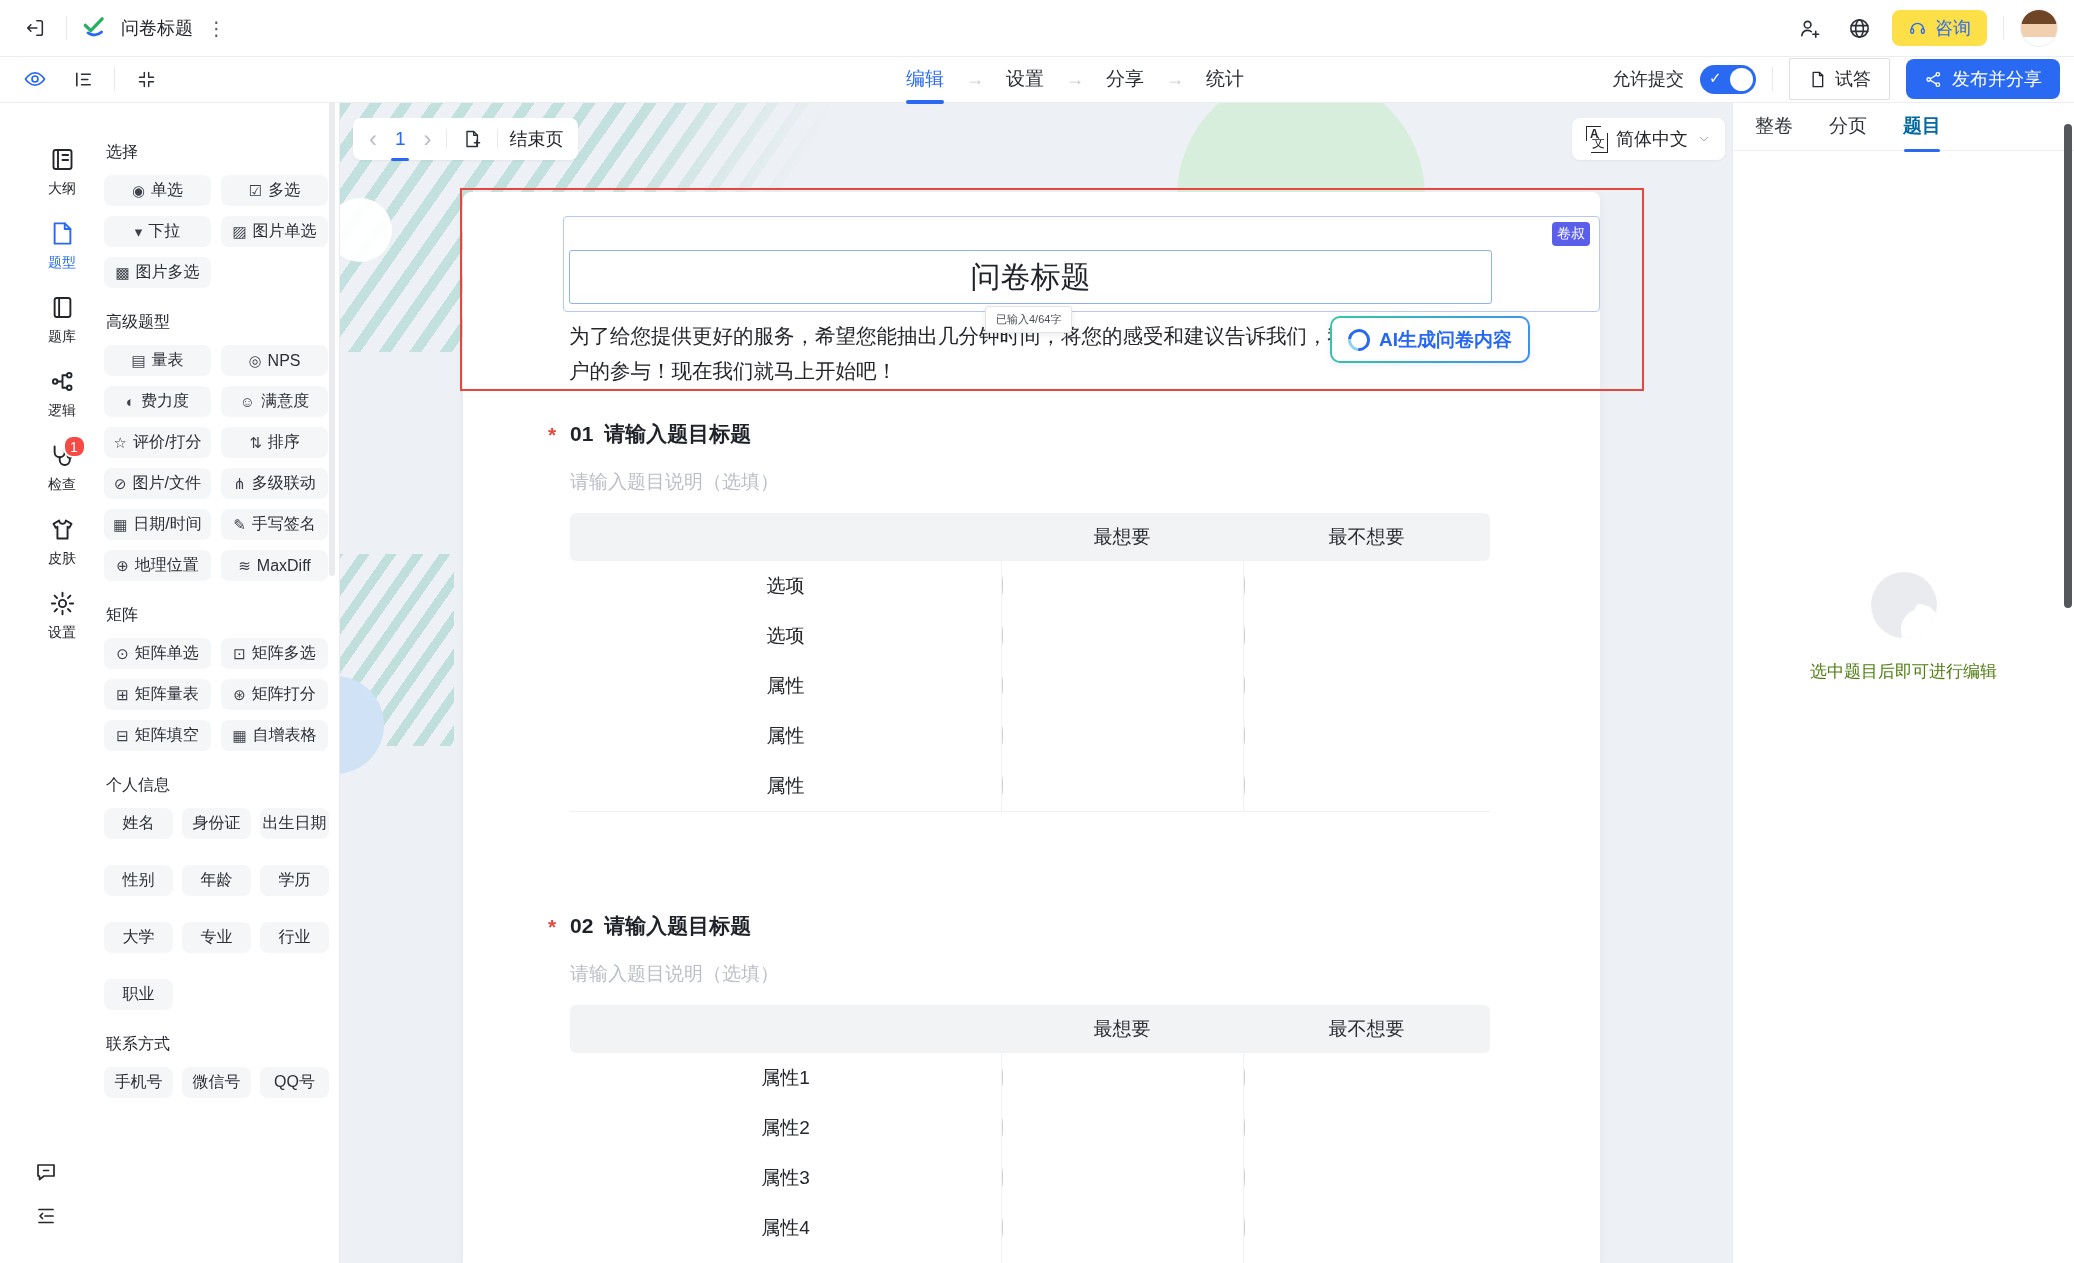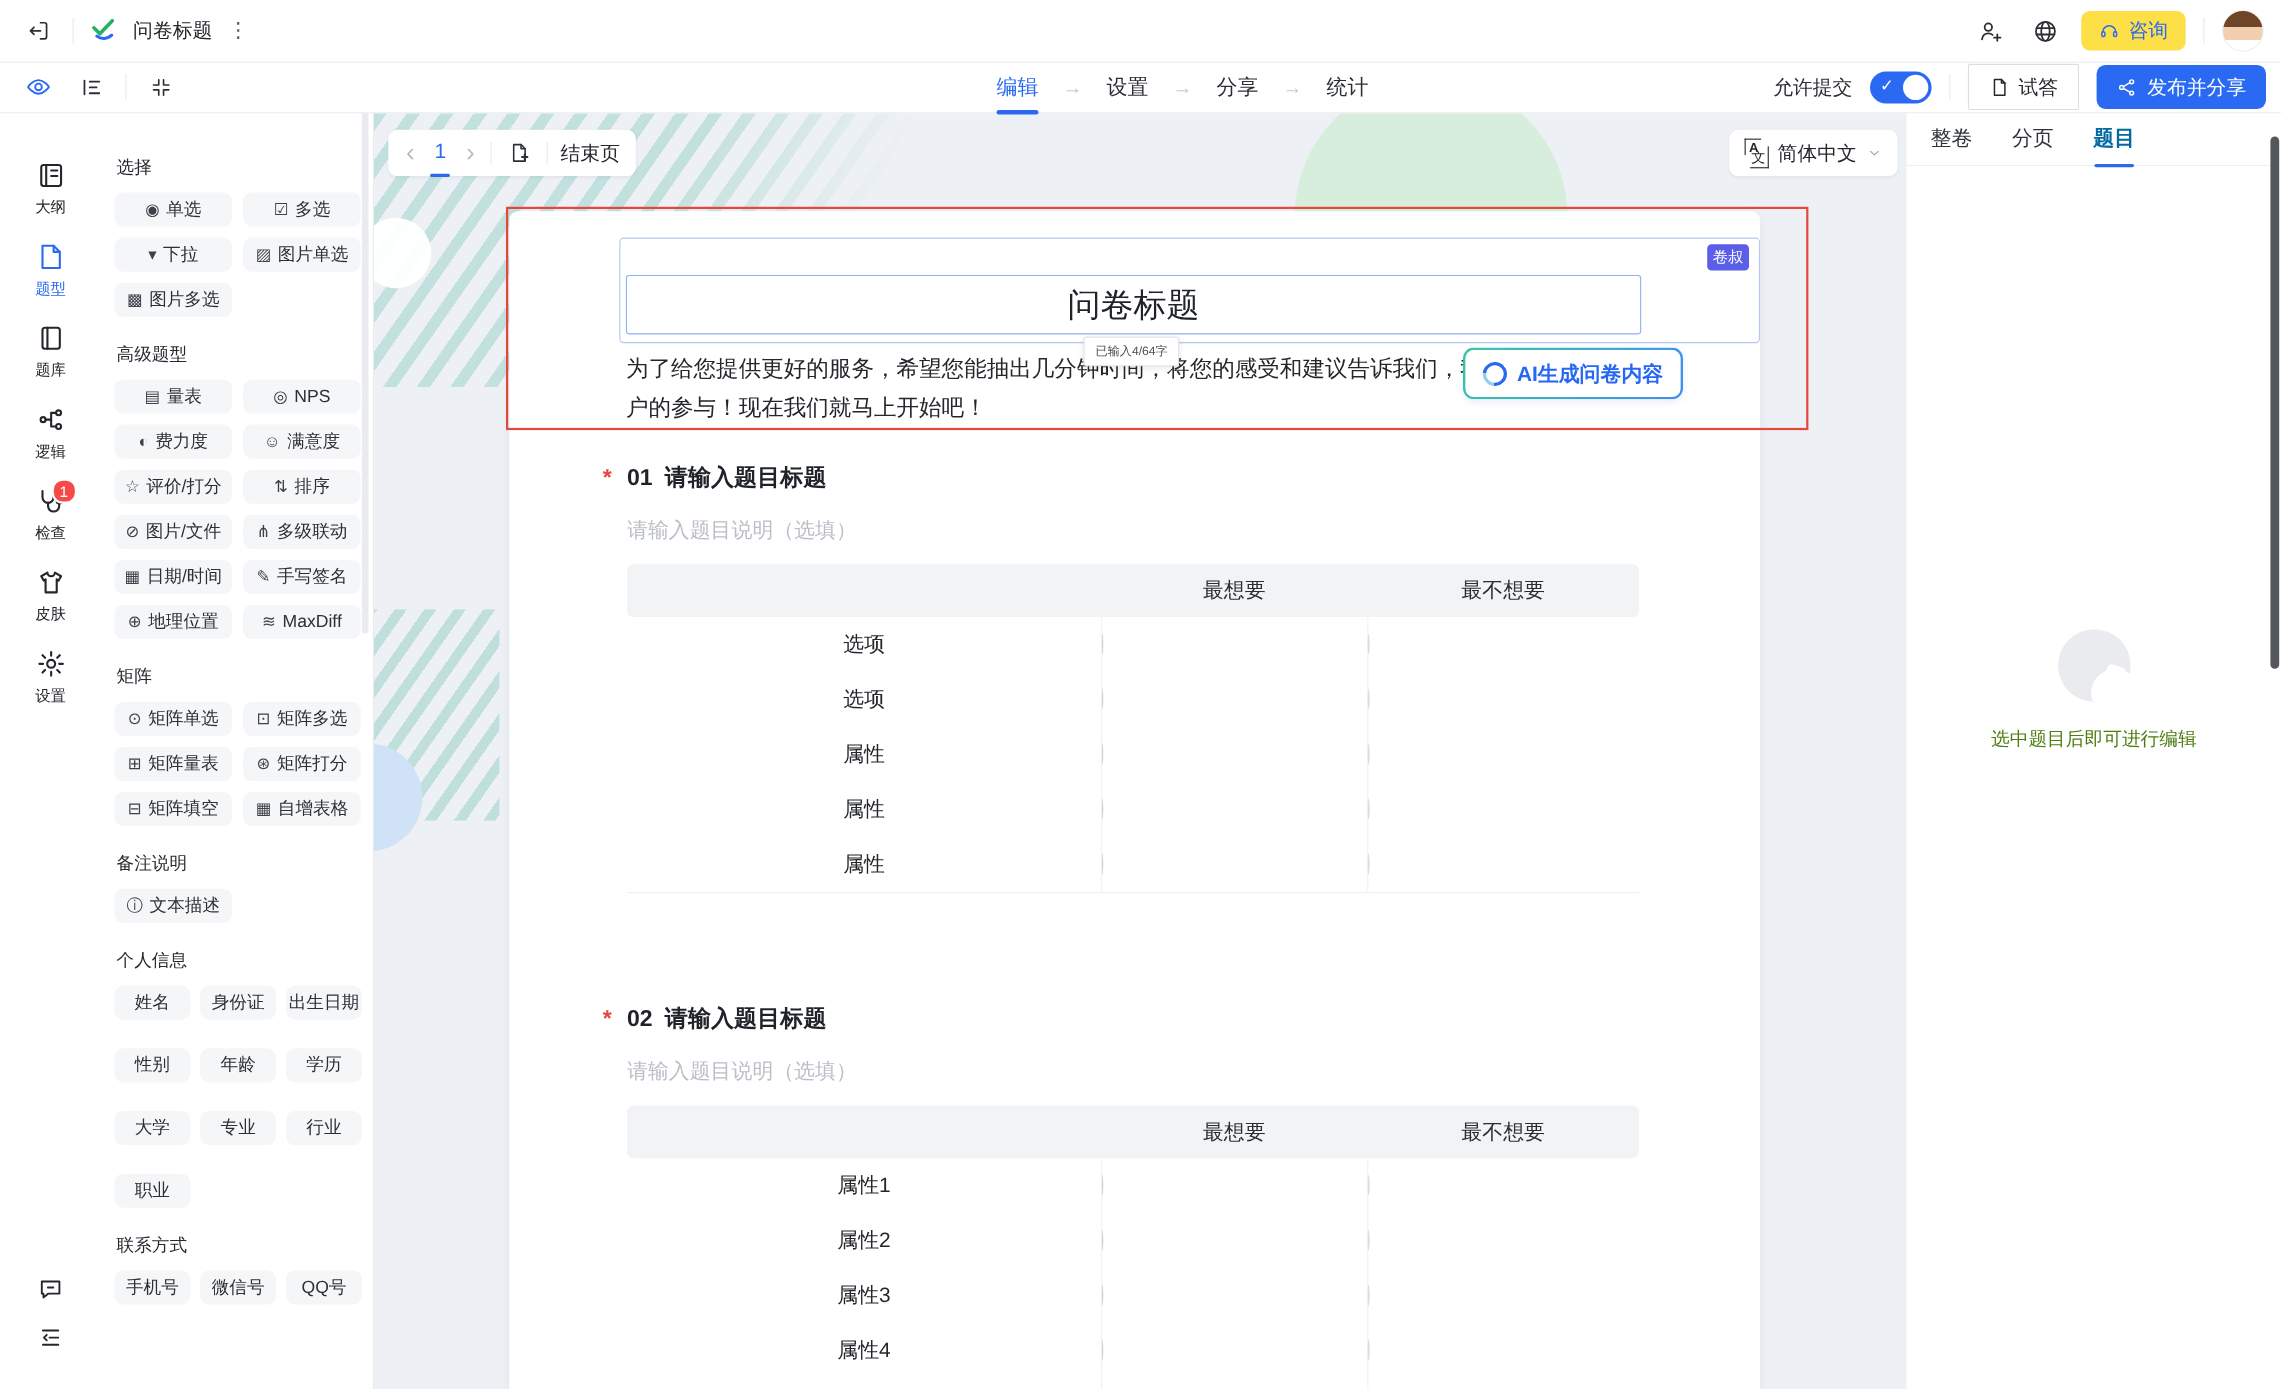--- a/index.html
+++ b/index.html
@@ -41,21 +41,21 @@
   .toggle .tick{position:absolute;left:9px;top:4px;color:#fff;font-size:15px;}
   .toggle .knob{position:absolute;right:3px;top:3px;width:23px;height:23px;border-radius:50%;background:#fff;}
   .btn-ghost{display:flex;align-items:center;gap:8px;height:40px;padding:0 18px;border:1px solid #dcdee3;
              border-radius:2px;background:#fff;font-size:18px;color:#23262b;cursor:pointer;}
   .btn-primary{display:flex;align-items:center;gap:9px;height:40px;padding:0 18px;border-radius:8px;
              background:#2a6af2;color:#fff;font-size:18px;cursor:pointer;}
 
   
   .rail{position:absolute;left:0;top:102px;width:92px;bottom:0;background:#fff;z-index:30;
         border-right:1px solid #f1f2f4;}
-  .rail-item{position:absolute;left:0;width:92px;display:flex;flex-direction:column;align-items:center;
+  .rail-item{position:absolute;left:16px;width:92px;display:flex;flex-direction:column;align-items:center;
              gap:7px;cursor:pointer;color:#23262b;text-align:center;}
   .rail-item .ri{position:relative;width:27px;height:27px;}
   .rail-item span{font-size:14px;}
   .rail-item.active{color:#2a6af2;}
   .rail-badge{position:absolute;right:-10px;top:-7px;min-width:19px;height:19px;border-radius:10px;
               background:#f54a45;color:#fff;font-size:12px;display:flex;align-items:center;
               justify-content:center;border:2px solid #fff;}
   .rail-bottom{position:absolute;left:0;width:92px;display:flex;justify-content:center;color:#23262b;cursor:pointer;}
 
   
@@ -594,29 +594,20 @@
             <span class="pi">⊟</span>
             <span>矩阵填空</span>
           </div>
           <div class="pbtn">
             <span class="pi">▦</span>
             <span>自增表格</span>
           </div>
         </div>
       </div>
       <div class="sec">
-        <div class="sec-title">备注说明</div>
-        <div class="grid grid2">
-          <div class="pbtn">
-            <span class="pi">ⓘ</span>
-            <span>文本描述</span>
-          </div>
-        </div>
-      </div>
-      <div class="sec">
         <div class="sec-title">个人信息</div>
         <div class="grid grid3">
           <div class="pbtn">
             <span>姓名</span>
           </div>
           <div class="pbtn">
             <span>身份证</span>
           </div>
           <div class="pbtn">
             <span>出生日期</span>

